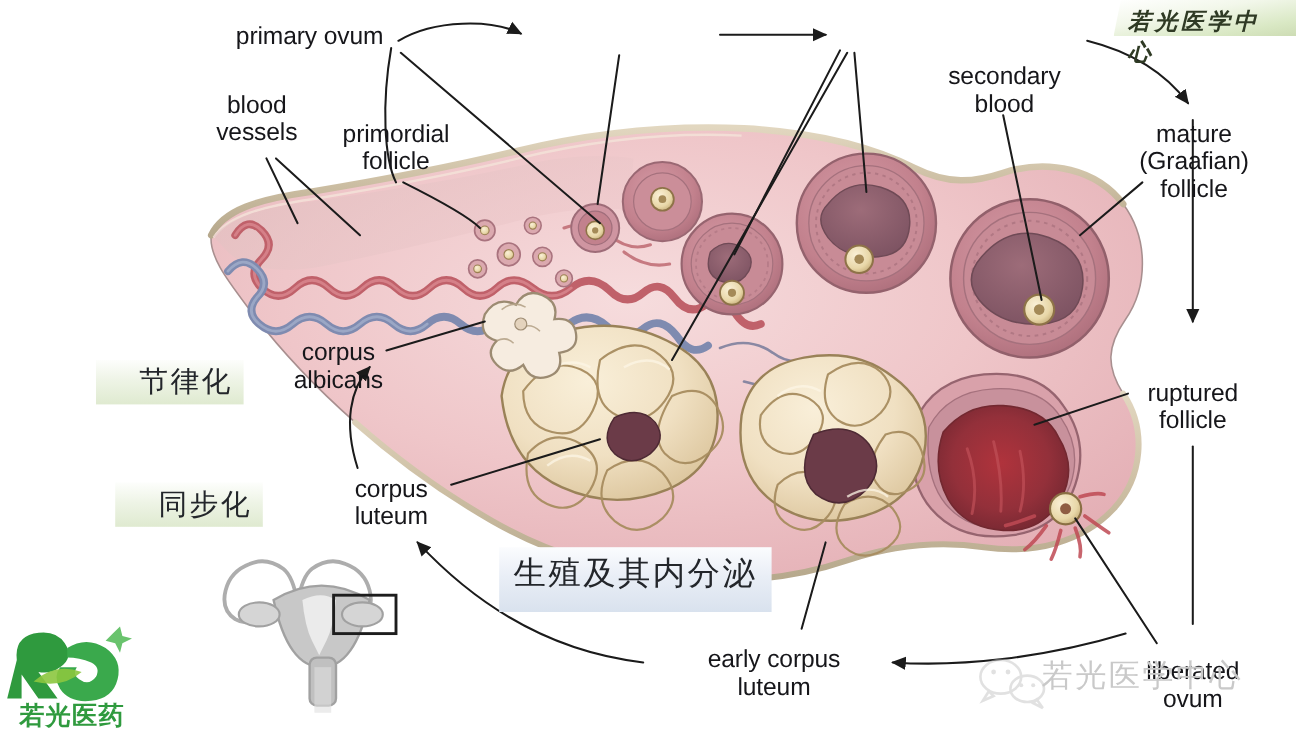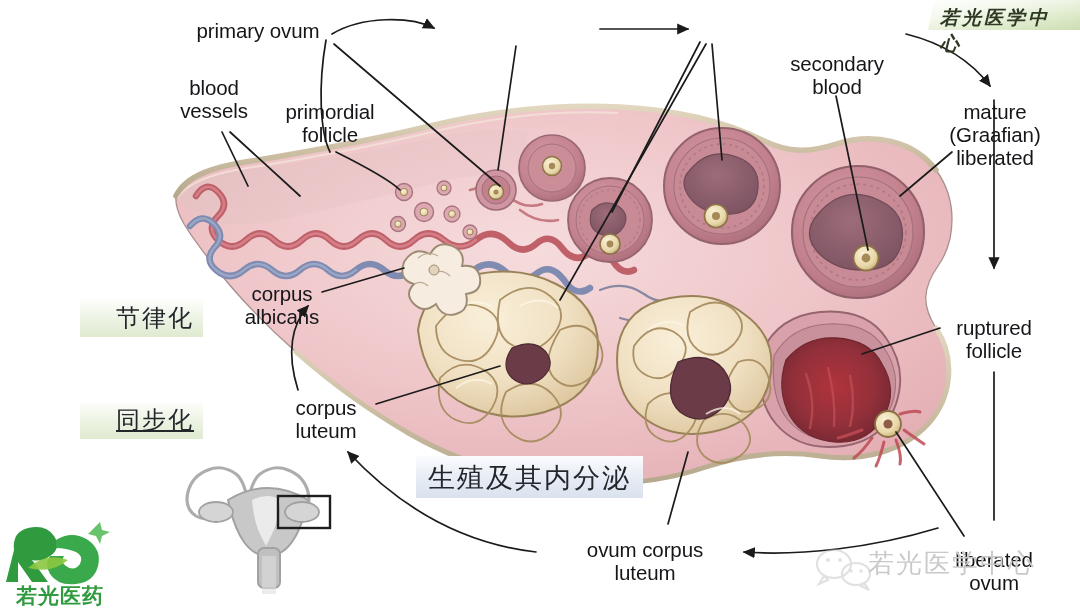--- a/index.html
+++ b/index.html
@@ -327,44 +327,44 @@
 vessels</div>
 
 <div class="lbl" style="left:262px;top:100px;width:136px;">primordial
 follicle</div>
 
 <div class="lbl" style="left:772px;top:52px;width:130px;">secondary
 blood</div>
 
 <div class="lbl" style="left:936px;top:100px;width:118px;">mature
 (Graafian)
-liberated</div>
+follicle</div>
 
 <div class="lbl" style="left:936px;top:316px;width:116px;">ruptured
 follicle</div>
 
 <div class="lbl" style="left:936px;top:548px;width:116px;">liberated
 ovum</div>
 
 <div class="lbl" style="left:228px;top:282px;width:108px;">corpus
 albicans</div>
 
 <div class="lbl" style="left:272px;top:396px;width:108px;">corpus
 luteum</div>
 
-<div class="lbl" style="left:550px;top:538px;width:190px;">ovum corpus
+<div class="lbl" style="left:550px;top:538px;width:190px;">early corpus
 luteum</div>
 
 
 <div class="cn cnbox green-grad" style="left:80px;top:300px;">节律化</div>
 
 
-<div class="cn cnbox green-grad" style="left:80px;top:402px;text-decoration:underline;">同步化</div>
-
-<div class="cn blue-grad" style="left:416px;top:456px;padding:4px 12px 2px 12px;font-size:27px;letter-spacing:2px;">生殖及其内分泌</div>
+<div class="cn cnbox green-grad" style="left:96px;top:402px;">同步化</div>
+
+<div class="cn blue-grad" style="left:416px;top:456px;padding:4px 12px 14px 12px;font-size:27px;letter-spacing:2px;">生殖及其内分泌</div>
 
 <div class="wm-banner" style="left:928px;top:0px;width:152px;height:30px;
             clip-path:polygon(4% 0,100% 0,100% 100%,0 100%);"></div>
 <div class="wm-text" style="left:940px;top:5px;">若光医学中心</div>
 
 <svg class="layer" style="pointer-events:none" viewBox="0 0 1080 608">
   <g transform="translate(8,524)">
     <path d="M6,26 q-2,-18 14,-22 q18,-4 26,8 q8,12 -4,20 q-8,6 -18,4
              l16,22 h-16 l-14,-20 v20 h-12 z" fill="#2f9a3e"></path>
     <path d="M48,16 q16,-10 32,0 q14,10 10,26 q-4,16 -22,18 q-18,2 -26,-10

